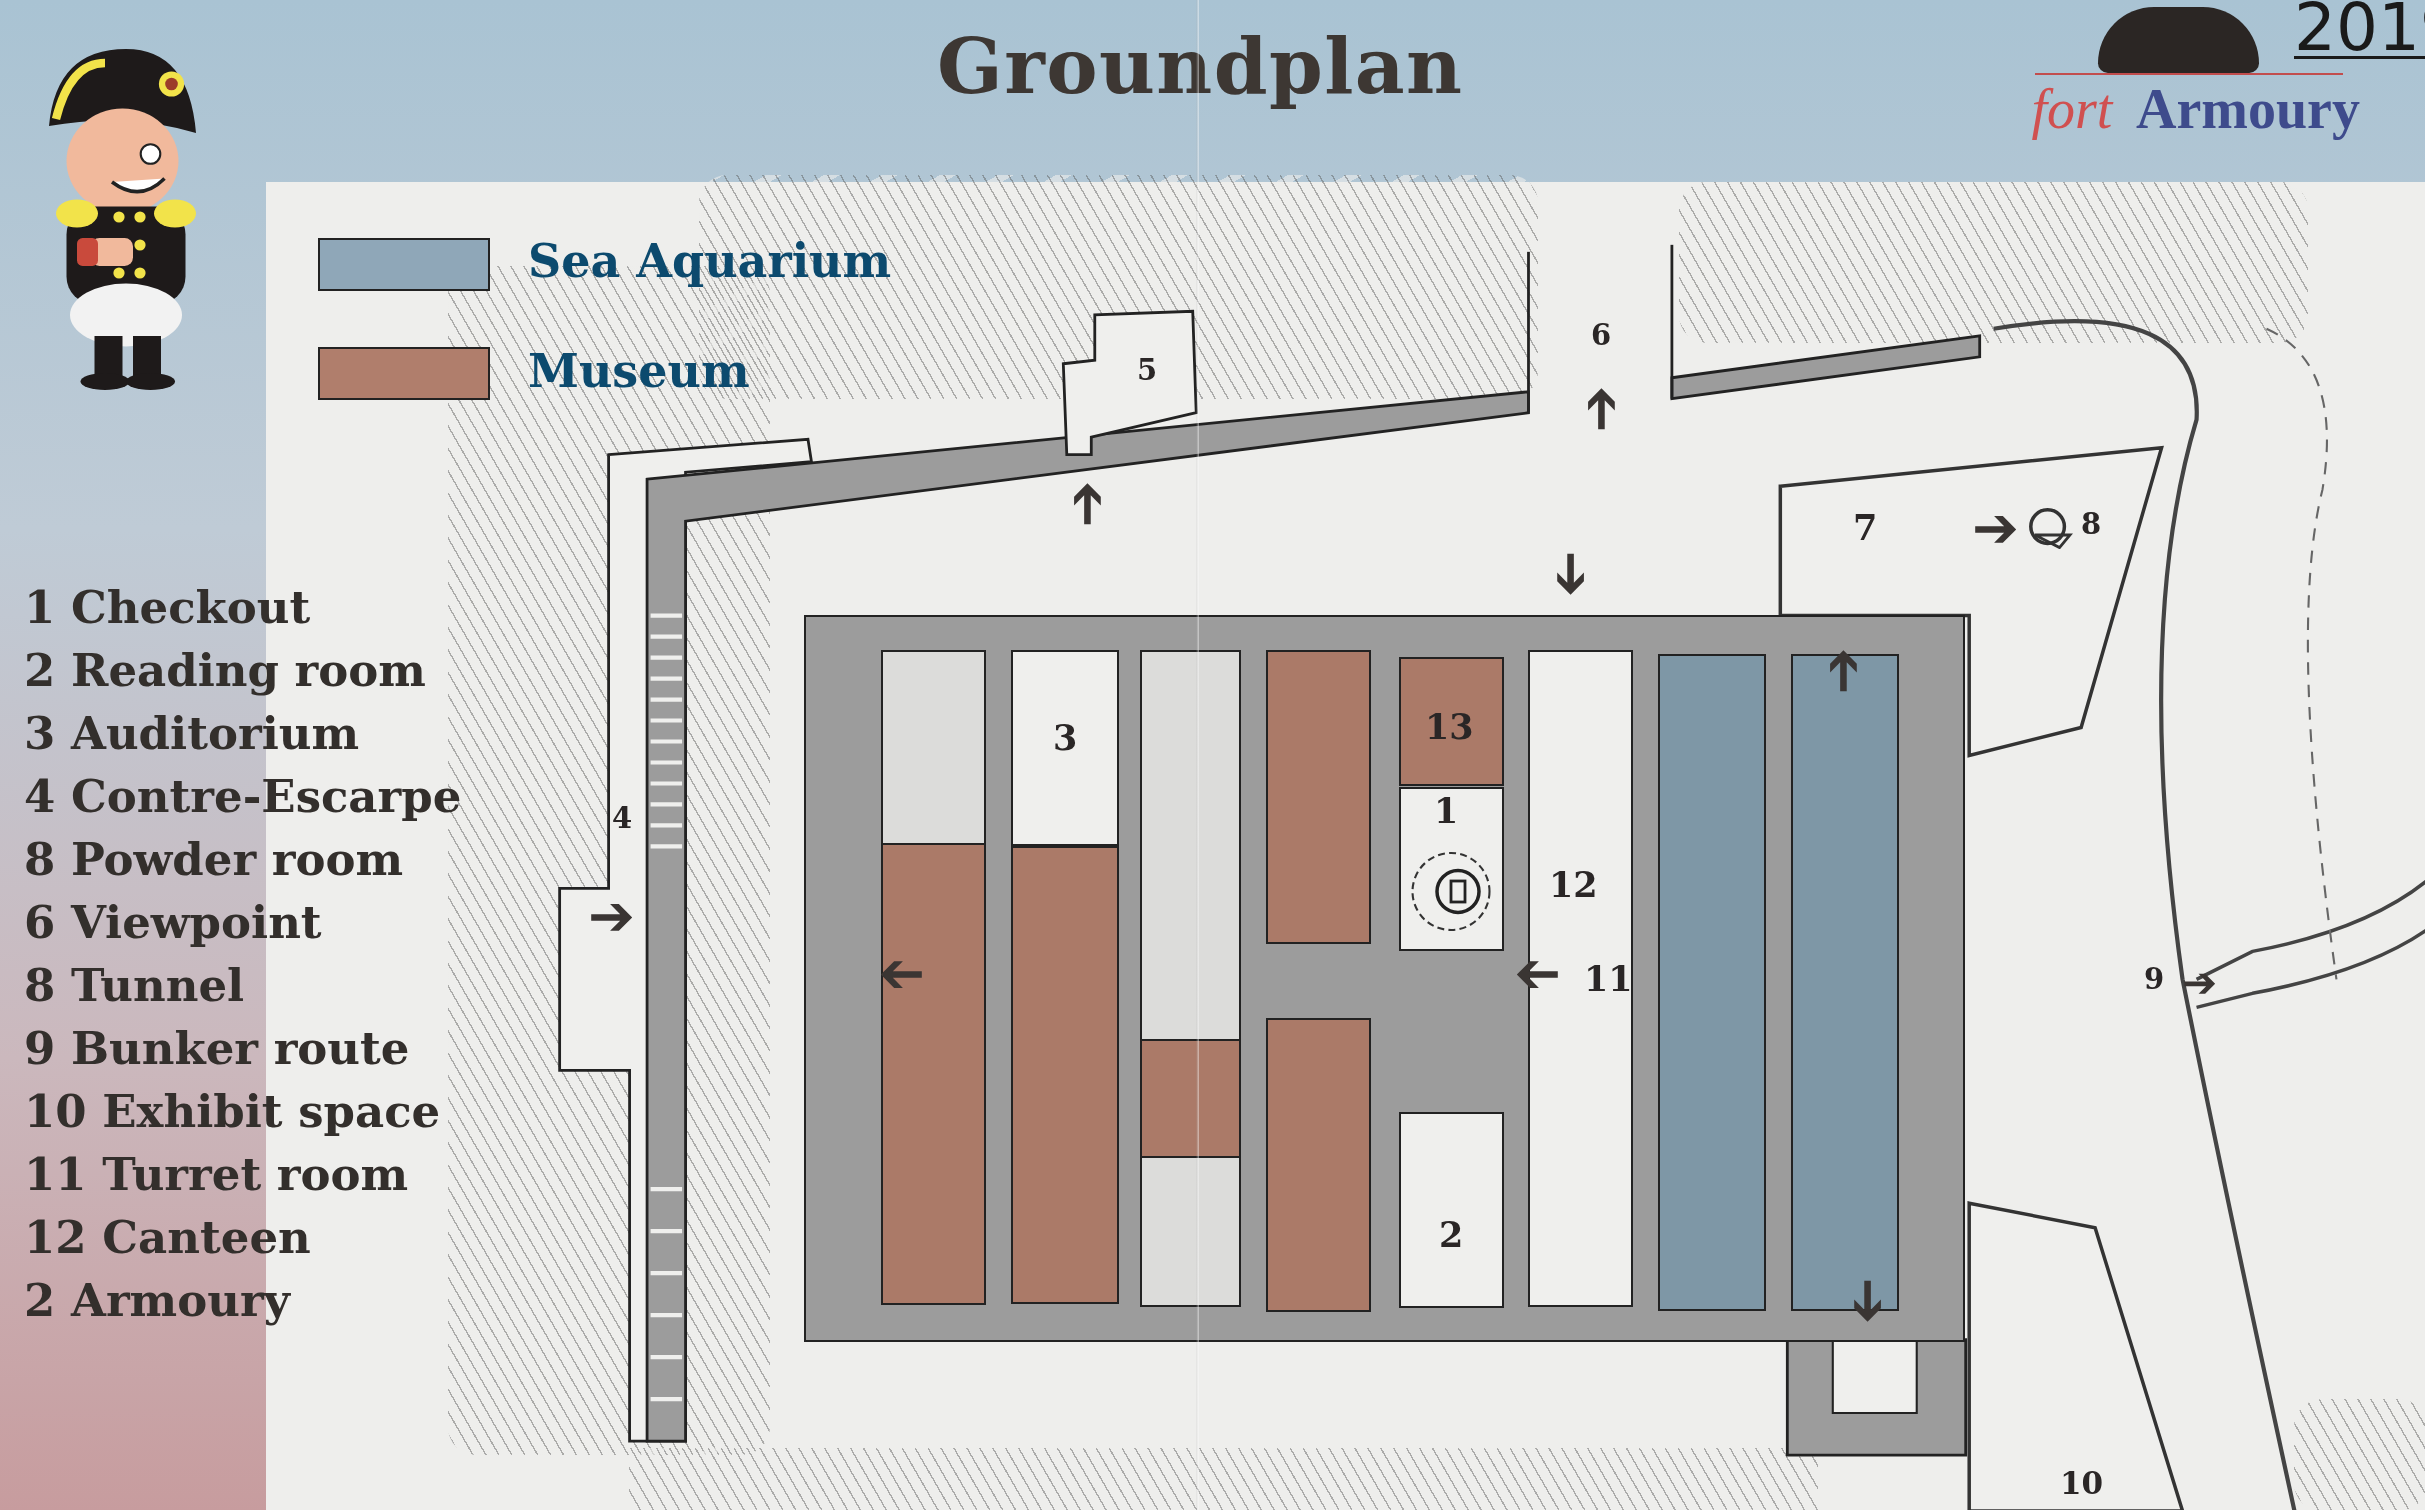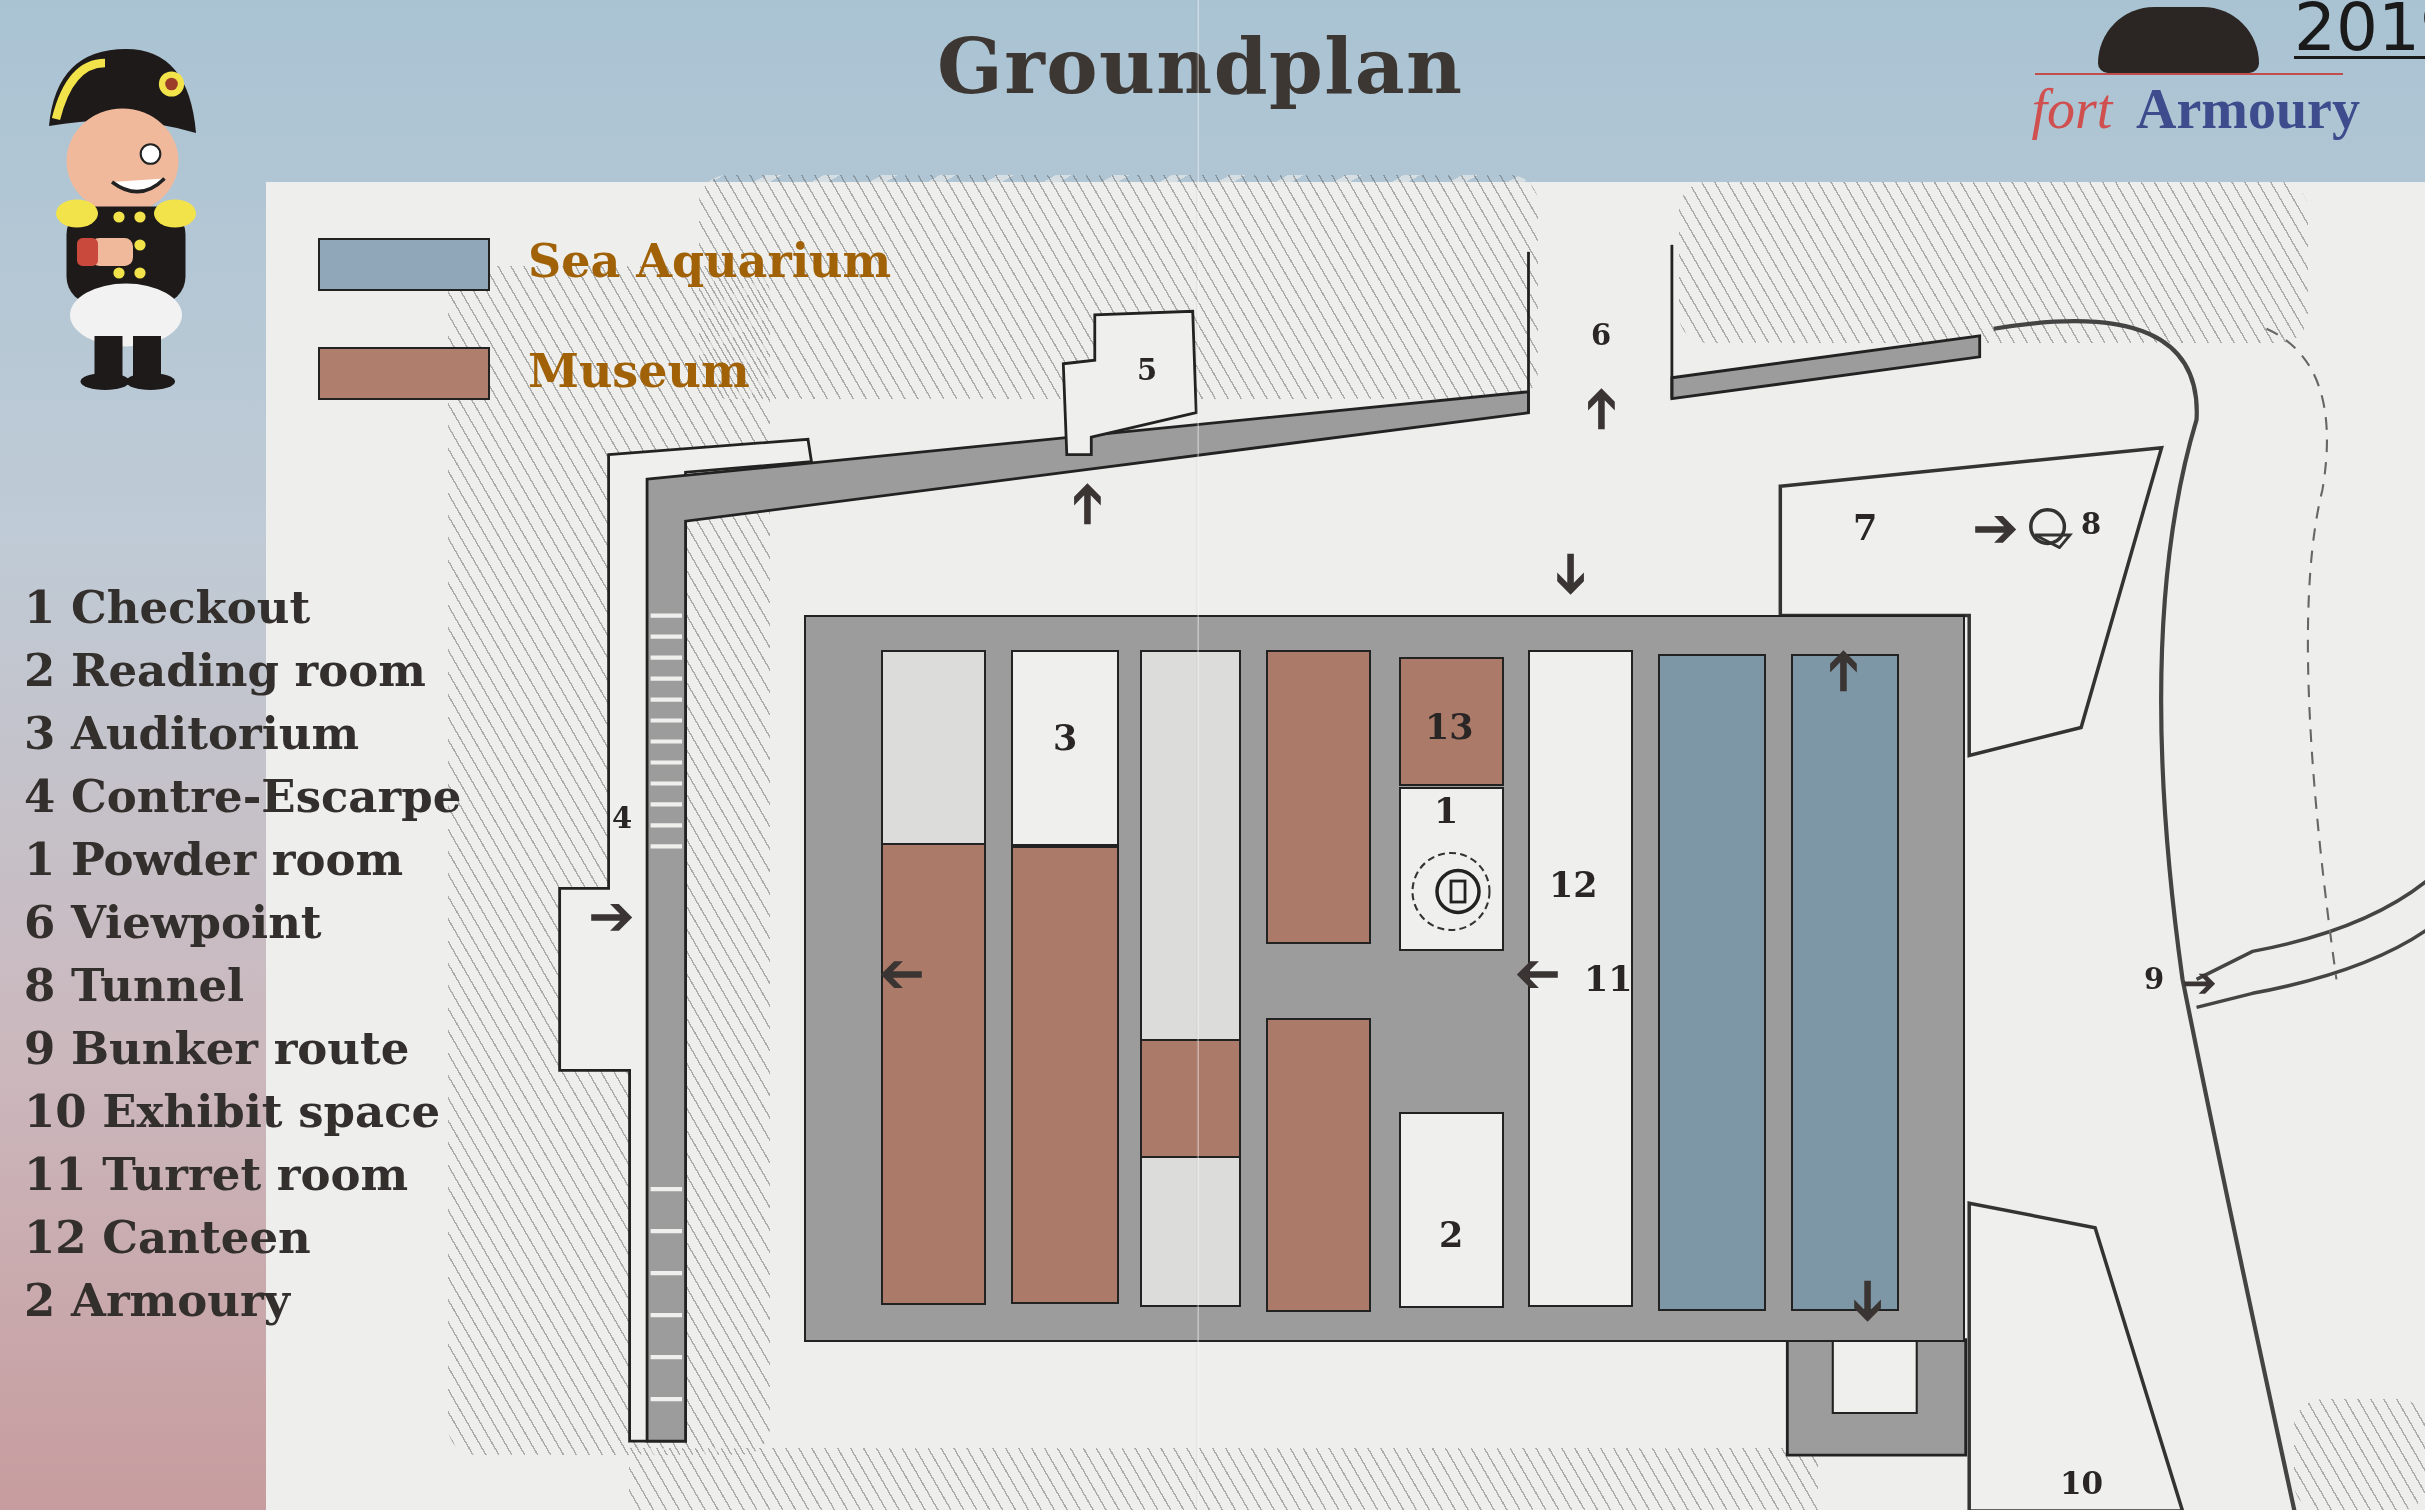--- a/index.html
+++ b/index.html
@@ -18,21 +18,21 @@
                background:#2b2624; border-radius:80px 80px 14px 14px; }
   .logo .line { position:absolute; left:21px; top:73px; width:308px; height:2.1px; background:#c24d4d; }
   .logo .fort { position:absolute; left:17.5px; top:77px; font-size:56px; font-style:italic;
                 color:#d05050; font-family:"Liberation Serif", serif;text-align:right; }
   .logo .kijk { position:absolute; left:122px; top:77px; font-size:56px; font-weight:bold;
                 color:#3e4b8c; font-family:"Liberation Serif", serif; }
   .year { position:absolute; left:2294px; top:0; font-size:66px; color:#1a1a1a;
           font-family:"DejaVu Sans", sans-serif; border-bottom:3.5px solid #1a1a1a; line-height:56px; }
   .mascot { position:absolute; left:28px; top:28px; width:182px; height:364px; }
   .legend-sw { position:absolute; width:168px; height:49px; border:2.1px solid #222; }
-  .legend-lbl { position:absolute; font-size:46px; font-weight:bold; color:#a16207; }
+  .legend-lbl { position:absolute; font-size:46px; font-weight:bold; color:#0c4a6e; }
   .keylist { position:absolute; left:24px; top:576px; margin:0; padding:0; list-style:none; }
   .keylist li { font-size:45px; font-weight:bold; color:#332f2c; line-height:63px; white-space:nowrap; }
   .hatch { position:absolute;
     background-image:
       repeating-linear-gradient(60deg, transparent 0 9.8px, rgba(90,90,90,0.45) 9.8px 11.2px),
       repeating-linear-gradient(-30deg, transparent 0 21px, rgba(238,238,236,0.6) 21px 29px);
     border-radius:28px; }
   .room { position:absolute; border:2.1px solid #222; box-sizing:border-box; }
   .room.white { background:#efefed; }
   .room.museum { background:#ab7a68; }
@@ -92,21 +92,21 @@
 <div class="legend-sw" style="left:318px;top:238px;background:#8fa7b8;"></div>
 <div class="legend-lbl" style="left:528px;top:234px;">Sea Aquarium</div>
 <div class="legend-sw" style="left:318px;top:347px;background:#b07e6c;"></div>
 <div class="legend-lbl" style="left:528px;top:344px;">Museum</div>
 
 <ul class="keylist">
   <li>1 Checkout</li>
   <li>2 Reading room</li>
   <li>3 Auditorium</li>
   <li>4 Contre-Escarpe</li>
-  <li>1 Powder room</li>
+  <li>8 Powder room</li>
   <li>6 Viewpoint</li>
   <li>8 Tunnel</li>
   <li>9 Bunker route</li>
   <li>10 Exhibit space</li>
   <li>11 Turret room</li>
   <li>12 Canteen</li>
   <li>2 Armoury</li>
 </ul>
 
 <svg style="position:absolute;left:0;top:0;" width="2426" height="1511" viewBox="0 0 3468 2160">

